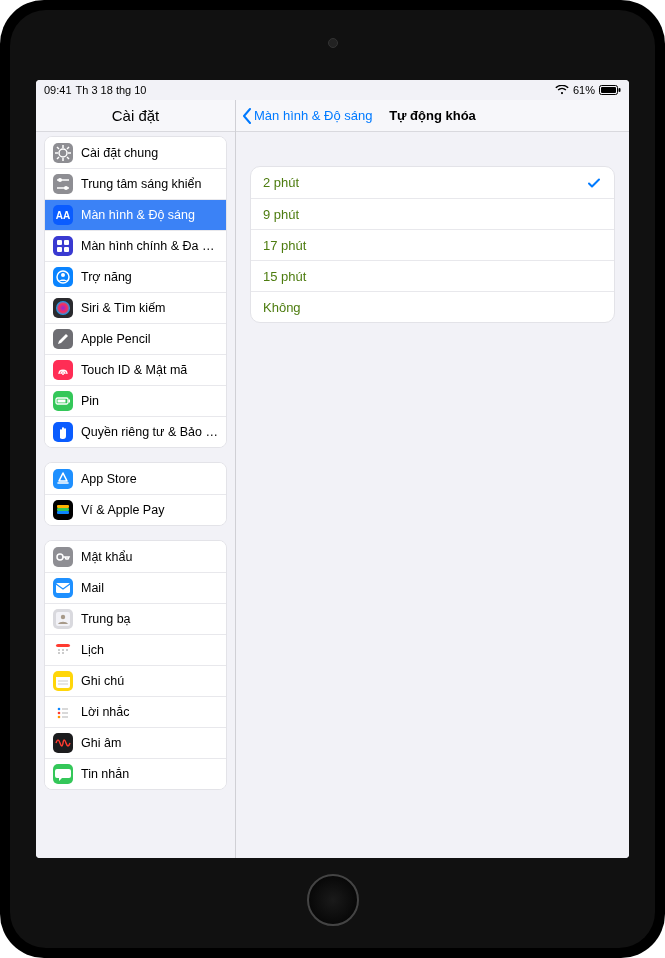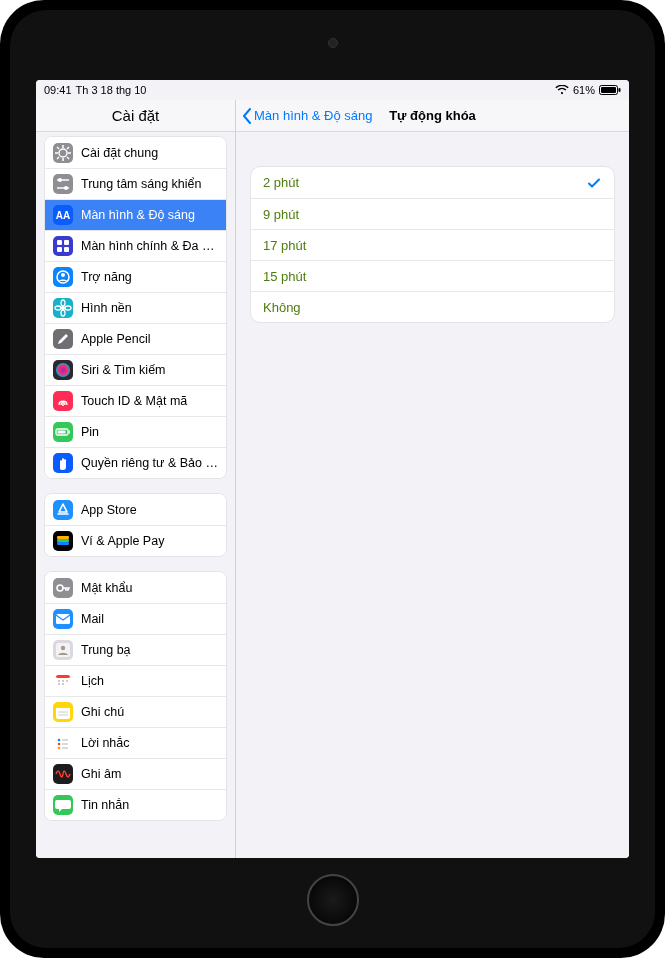--- a/index.html
+++ b/index.html
@@ -162,55 +162,41 @@
                   <div class="icon" style="background: rgb(10, 132, 255);">
                     <svg width="20" height="20" viewBox="0 0 20 20">
                       <circle cx="10" cy="10" r="6" fill="none" stroke="#fff" stroke-width="1.5"></circle>
                       <circle cx="10" cy="8" r="2" fill="#fff"></circle>
                       <path d="M6 14c1-2 7-2 8 0" fill="#fff"></path>
                     </svg>
                   </div>
                   <div class="label">Trợ năng</div>
                 </div>
                 <div class="row">
-                  <div class="icon" style="background: rgb(22, 178, 201);">
-                    <svg width="20" height="20" viewBox="0 0 20 20">
-                      <circle cx="10" cy="10" r="2" fill="#fff"></circle>
-                      <g fill="none" stroke="#fff" stroke-width="1.3">
-                        <ellipse cx="10" cy="5" rx="2" ry="3"></ellipse>
-                        <ellipse cx="10" cy="15" rx="2" ry="3"></ellipse>
-                        <ellipse cx="5" cy="10" rx="3" ry="2"></ellipse>
-                        <ellipse cx="15" cy="10" rx="3" ry="2"></ellipse>
-                      </g>
-                    </svg>
-                  </div>
-                  <div class="label">Hình nền</div>
-                </div>
-                <div class="row">
-                  <div class="icon" style="background: rgb(110, 110, 115);">
-                    <svg width="20" height="20" viewBox="0 0 20 20">
-                      <path d="M5 15l1-3 7-7 2 2-7 7z" fill="#fff"></path>
-                    </svg>
-                  </div>
-                  <div class="label">Apple Pencil</div>
-                </div>
-                <div class="row">
                   <div class="icon" style="background: rgb(42, 42, 46);">
                     <svg width="20" height="20" viewBox="0 0 20 20">
                       <circle cx="10" cy="10" r="7" fill="url(#sg)"></circle>
                       <defs>
                         <radialGradient id="sg">
                           <stop offset="0%" stop-color="#8a2be2"></stop>
                           <stop offset="60%" stop-color="#ff2d55"></stop>
                           <stop offset="100%" stop-color="#0af"></stop>
                         </radialGradient>
                       </defs>
                     </svg>
                   </div>
                   <div class="label">Siri &amp; Tìm kiếm</div>
+                </div>
+                <div class="row">
+                  <div class="icon" style="background: rgb(110, 110, 115);">
+                    <svg width="20" height="20" viewBox="0 0 20 20">
+                      <path d="M5 15l1-3 7-7 2 2-7 7z" fill="#fff"></path>
+                    </svg>
+                  </div>
+                  <div class="label">Apple Pencil</div>
                 </div>
                 <div class="row">
                   <div class="icon" style="background: rgb(255, 45, 85);">
                     <svg width="20" height="20" viewBox="0 0 20 20">
                       <path d="M6 14c0-5 8-5 8 0" fill="none" stroke="#fff" stroke-width="1.3"></path>
                       <path d="M8 14c0-3 4-3 4 0" fill="none" stroke="#fff" stroke-width="1.3"></path>
                       <circle cx="10" cy="14" r="1" fill="#fff"></circle>
                     </svg>
                   </div>
                   <div class="label">Touch ID &amp; Mật mã</div>

